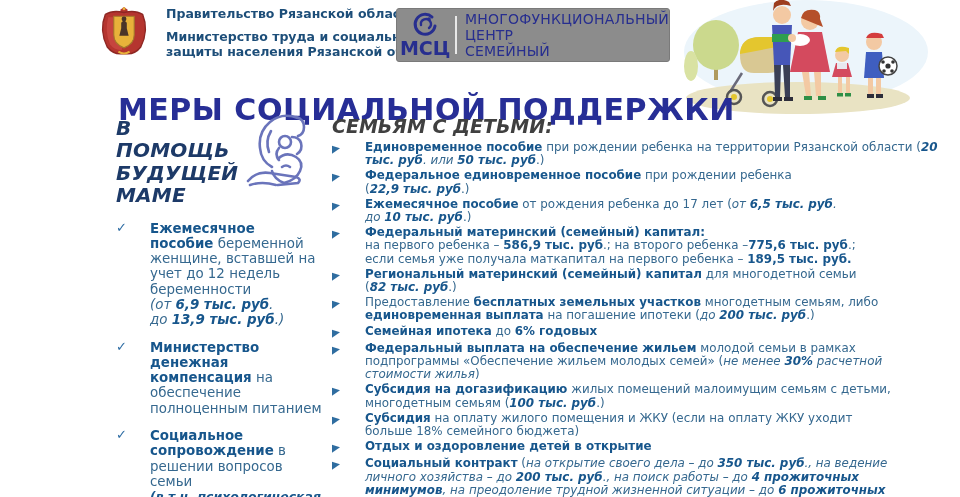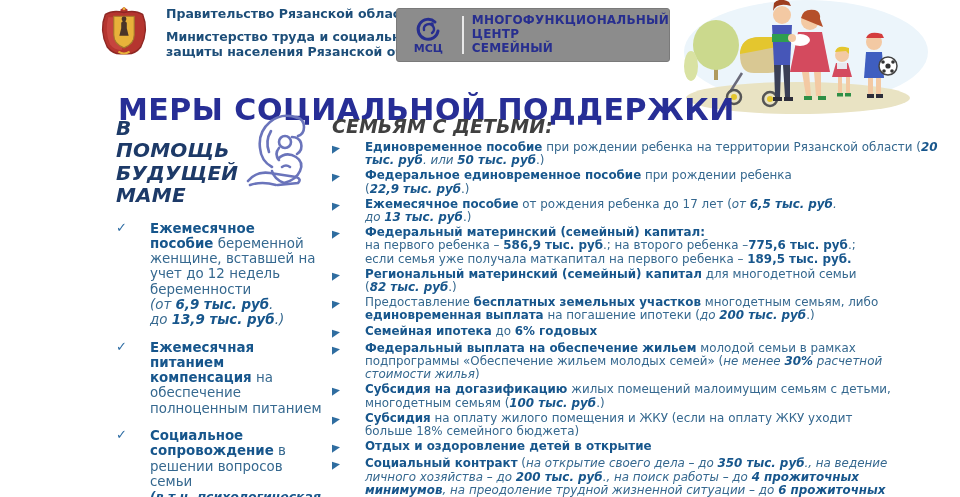--- a/index.html
+++ b/index.html
@@ -5,23 +5,23 @@
   html,body{margin:0;padding:0;background:#fff;}
   .page{position:relative;width:960px;height:497px;background:#ffffff;overflow:hidden;
         font-family:"DejaVu Sans","Liberation Sans",sans-serif;}
   
   .gov{position:absolute;left:96px;top:6px;display:flex;align-items:center;gap:14px;}
   .gov-text{color:#1d4e79;font-weight:bold;font-size:12.5px;line-height:1.25;}
   .gov-text .l1{margin-bottom:7px;}
   .msc-box{position:absolute;left:396px;top:8px;width:272px;height:52px;background:#8c8c8c;
            border:1px solid #7a7a7a;border-radius:3px;display:flex;align-items:center;}
   .msc-left{width:66px;display:flex;flex-direction:column;align-items:center;justify-content:center;}
-  .msc-abbr{color:#272e8f;font-weight:bold;font-size:11px;margin-top:-2px;}
+  .msc-abbr{color:#272e8f;font-weight:bold;font-size:19px;margin-top:-2px;}
   .msc-div{width:2px;height:38px;background:#e8e8e8;margin:0 8px 0 2px;}
-  .msc-text{color:#272e8f;font-weight:bold;font-size:12px;line-height:1.15;letter-spacing:.2px;}
+  .msc-text{color:#272e8f;font-weight:normal;font-size:14px;line-height:1.15;letter-spacing:.2px;}
   .fam{position:absolute;left:678px;top:0;}
   
   .title{position:absolute;left:118px;top:72px;width:525px;text-align:left;
          color:#272e96;font-weight:bold;font-size:30px;letter-spacing:.5px;white-space:nowrap;}
   
   .columns{position:absolute;left:116px;top:113px;right:6px;display:flex;}
   .leftcol{width:206px;flex:none;}
   .rightcol{flex:1;padding-left:10px;}
   .left-head{display:flex;align-items:flex-start;}
   .left-head h2{margin:4px 0 0 0;color:#1d3a68;font-size:20px;line-height:1.12;font-style:italic;
@@ -162,21 +162,21 @@
           </g>
         </svg>
       </div>
       <div id="left-list">
           <div class="item">
             <span class="bullet">✓</span>
             <span><span class="b">Ежемесячное пособие</span><span> беременной женщине, вставшей на учет до 12 недель беременности</span><br><span class="i">(от </span><span class="b i">6,9 тыс. руб</span><span class="i">.</span><br><span class="i">до </span><span class="b i">13,9 тыс. руб</span><span class="i">.)</span></span>
           </div>
           <div class="item">
             <span class="bullet">✓</span>
-            <span><span class="b">Ежемесячная питанием компенсация</span><span> на обеспечение полноценным питанием</span></span>
+            <span><span class="b">Министерство денежная компенсация</span><span> на обеспечение полноценным питанием</span></span>
           </div>
           <div class="item">
             <span class="bullet">✓</span>
             <span><span class="b">Социальное сопровождение</span><span> в решении вопросов семьи</span><br><span class="b i s">(в т.ч. психологическая помощь и поддержка в КЦСОН «Семья»)</span><br><span class="b i s">тел. (4912) 98-87-55</span></span>
           </div>
         </div>
     </aside>
 
     <section class="rightcol">
       <h2>СЕМЬЯМ С ДЕТЬМИ:</h2>
@@ -184,21 +184,21 @@
           <div class="item">
             <span class="bullet"><span class="tri"></span></span>
             <span><span class="b">Единовременное пособие</span><span> при рождении ребенка на территории Рязанской области (</span><span class="b i">20 тыс. руб</span><span class="i">. или </span><span class="b i">50 тыс. руб</span><span>.)</span></span>
           </div>
           <div class="item">
             <span class="bullet"><span class="tri"></span></span>
             <span><span class="b">Федеральное единовременное пособие</span><span> при рождении ребенка</span><br><span>(</span><span class="b i">22,9 тыс. руб</span><span>.)</span></span>
           </div>
           <div class="item">
             <span class="bullet"><span class="tri"></span></span>
-            <span><span class="b">Ежемесячное пособие</span><span> от рождения ребенка до 17 лет (</span><span class="i">от </span><span class="b i">6,5 тыс. руб</span><span class="i">.</span><br><span class="i">до </span><span class="b i">13 тыс. руб</span><span>.)</span></span>
+            <span><span class="b">Ежемесячное пособие</span><span> от рождения ребенка до 17 лет (</span><span class="i">от </span><span class="b i">6,5 тыс. руб</span><span class="i">.</span><br><span class="i">до </span><span class="b i">10 тыс. руб</span><span>.)</span></span>
           </div>
           <div class="item">
             <span class="bullet"><span class="tri"></span></span>
             <span><span class="b">Федеральный материнский (семейный) капитал:</span><br><span>на первого ребенка – </span><span class="b">586,9 тыс. руб</span><span>.; на второго ребенка –</span><span class="b">775,6 тыс. руб</span><span>.;</span><br><span>если семья уже получала маткапитал на первого ребенка – </span><span class="b">189,5 тыс. руб.</span></span>
           </div>
           <div class="item">
             <span class="bullet"><span class="tri"></span></span>
             <span><span class="b">Региональный материнский (семейный) капитал</span><span> для многодетной семьи</span><br><span>(</span><span class="b i">82 тыс. руб</span><span>.)</span></span>
           </div>
           <div class="item">

